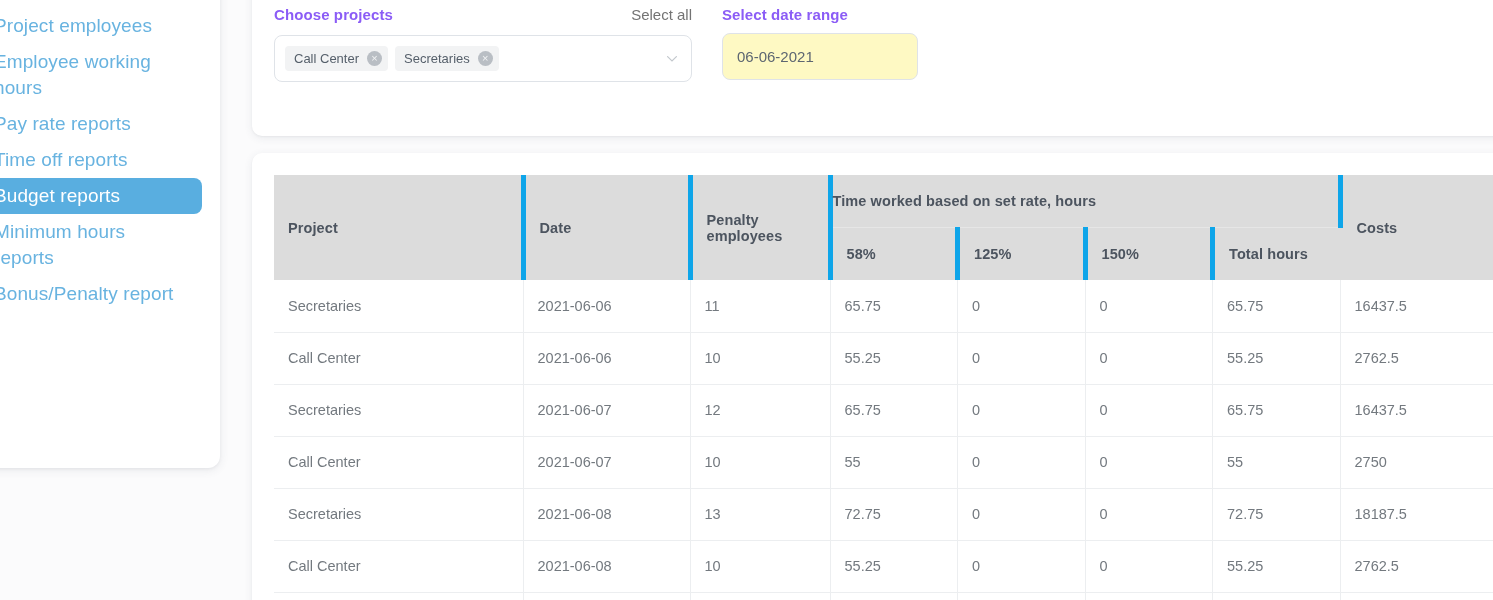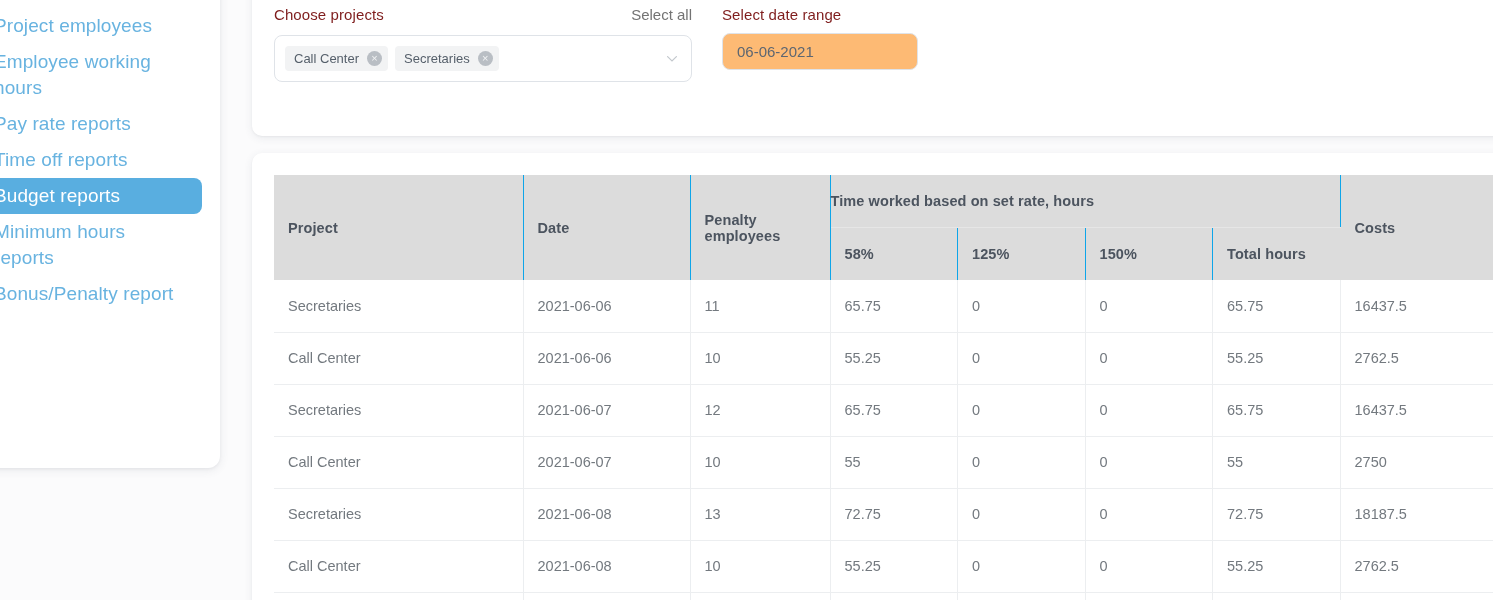--- a/index.html
+++ b/index.html
@@ -82,22 +82,22 @@
 
   .label-line {
     display: flex;
     align-items: baseline;
     justify-content: space-between;
     width: 418px;
     margin-bottom: 12px;
   }
   .field-label {
     font-size: 15px;
-    color: #7f1d1d;
-    font-weight: normal;
+    color: #8b5cf6;
+    font-weight: bold;
     letter-spacing: 0.1px;
   }
   .select-all-link {
     font-size: 15px;
     color: #737373;
     cursor: pointer;
     text-decoration: none;
   }
 
   .multiselect {
@@ -149,24 +149,24 @@
     height: 6px;
     pointer-events: none;
   }
   .ms-caret svg { display: block; }
 
   .date-group { margin-left: 30px; }
   .date-group .field-label { display: block; margin-bottom: 10px; }
   .date-inputs { display: flex; }
   .date-input {
     width: 196px;
-    height: 37px;
+    height: 47px;
     border: 1px solid #dfe3e8;
     border-radius: 8px;
-    background: #fdba74;
+    background: #fef9c3;
     box-sizing: border-box;
     display: flex;
     align-items: center;
     padding: 0 14px;
     font-size: 15px;
     color: #5d6671;
     cursor: pointer;
     margin-right: 29px;
   }
 
@@ -193,21 +193,21 @@
   table.report th, table.report td {
     text-align: left;
     vertical-align: middle;
     box-sizing: border-box;
   }
   table.report thead th {
     background: #dcdcdc;
     color: #4c545f;
     font-weight: bold;
     font-size: 14.5px;
-    border-right: 1px solid #0ea5e9;
+    border-right: 5px solid #0ea5e9;
     letter-spacing: 0.1px;
   }
   table.report thead th:last-child { border-right: none; }
 
   th.h-tall { height: 105px; padding: 0 0 0 14px; }
   th.h-group { height: 52px; padding: 0; text-align: center; border-bottom: 1px solid #e6e6e6; }
   th.h-sub { height: 53px; padding: 0 0 0 14px; }
 
   table.report tbody td {
     height: 52px;

